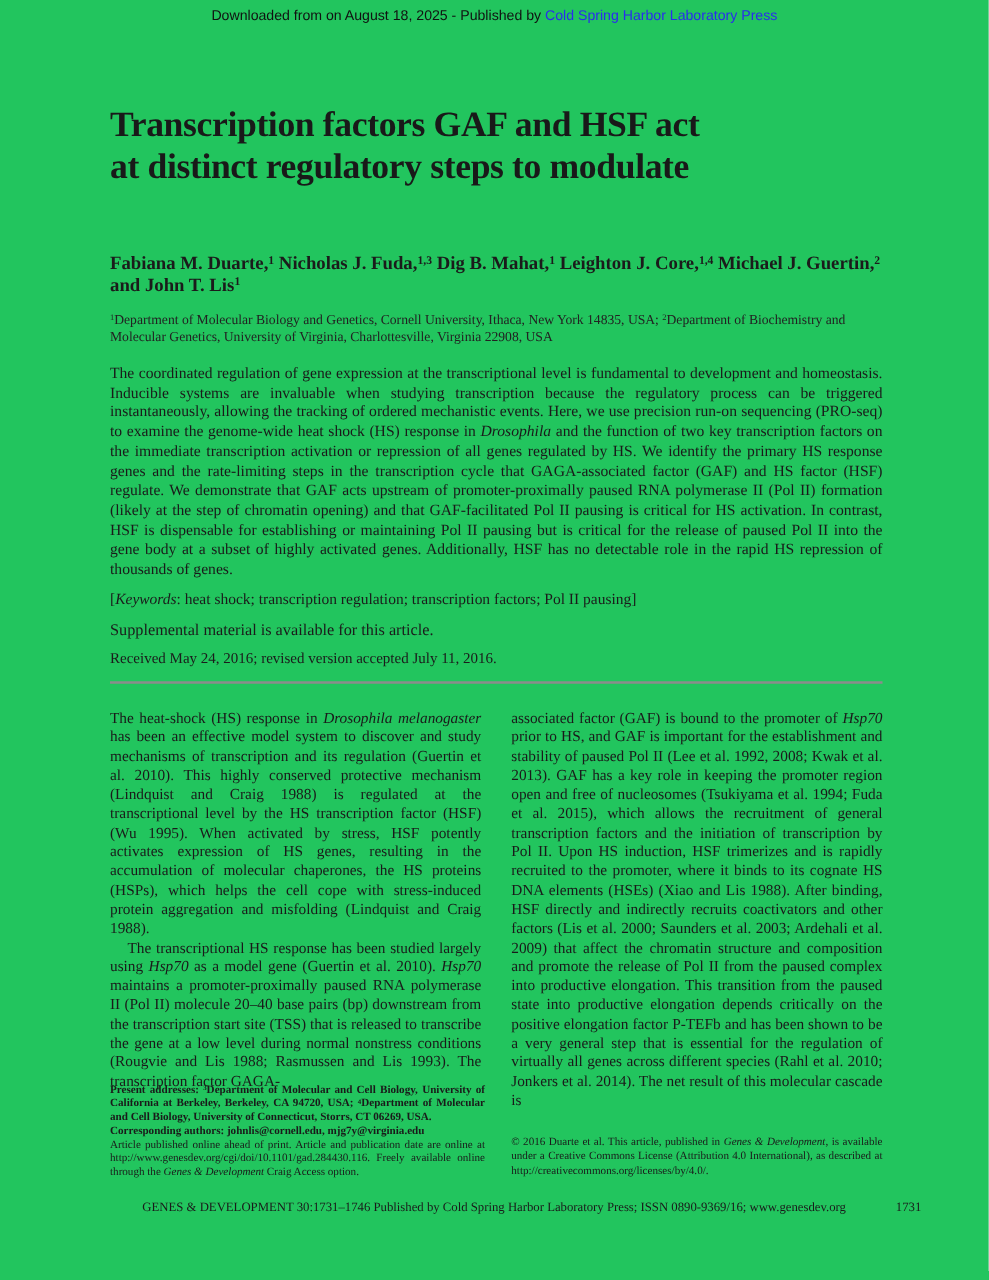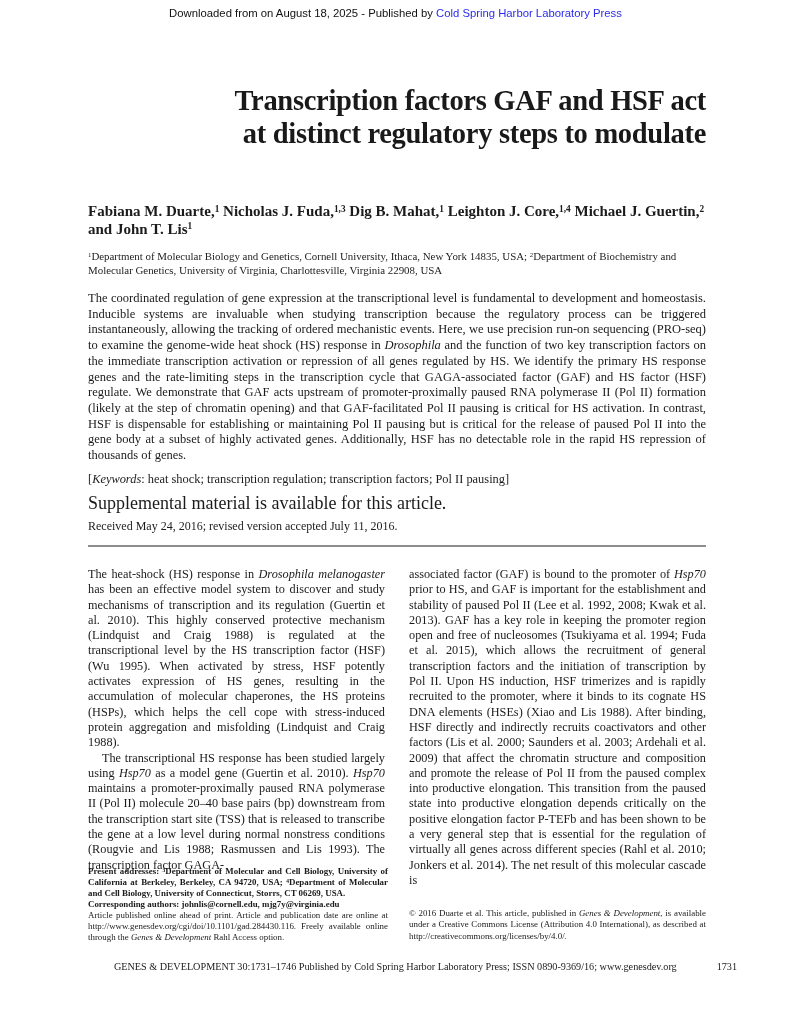--- a/index.html
+++ b/index.html
@@ -1,50 +1,49 @@
 <!DOCTYPE html>
 <html><head>
 <meta charset="utf-8">
 <style>
   html,body{margin:0;padding:0;background:#e8e8e8;}
   .page{
-    position:relative;width:791px;height:1024px;background:#ffffff;
+    position:relative;width:791px;height:1024px;background:#22c55e;
     font-family:"Liberation Serif", serif;color:#1b1b1b;overflow:hidden;
     margin:0 auto;
   }
   .header{
     position:absolute;top:7px;left:0;width:100%;text-align:center;
     font-family:"Liberation Sans", sans-serif;font-size:11.3px;color:#111;
   }
   .header .link{color:#2b2bee;cursor:pointer;}
   .title{
     position:absolute;top:84px;left:88px;width:618px;
     font-size:28.5px;font-weight:bold;line-height:33px;letter-spacing:-0.3px;color:#191919;
     margin:0;
-    text-align:right;
   }
   .authors{
     position:absolute;top:203px;left:88px;width:618px;
     font-size:15px;font-weight:bold;line-height:17.5px;
   }
   .affiliations{
     position:absolute;top:250px;left:88px;width:618px;
     font-size:10.9px;line-height:13.8px;color:#222;
   }
   .abstract{
     position:absolute;top:291px;left:88px;width:618px;
     font-size:12.5px;font-weight:normal;line-height:15.7px;text-align:justify;color:#1a1a1a;
   }
   .keywords{
     position:absolute;top:472px;left:88px;width:618px;
     font-size:12.4px;line-height:15px;
   }
   .supplemental{
     position:absolute;top:496px;left:88px;width:618px;
-    font-size:18px;line-height:15px;
+    font-size:13px;line-height:15px;
   }
   .received{
     position:absolute;top:519px;left:88px;width:618px;
     font-size:12px;line-height:14px;
   }
   .rule{
     position:absolute;top:545px;left:88px;width:618px;height:0;
     border-top:2px solid #8c8c8c;
   }
   .col{
@@ -107,21 +106,21 @@
     <p class="indent"><span>The transcriptional HS response has been studied largely using </span><span class="run-i">Hsp70</span><span> as a model gene (Guertin et al. 2010). </span><span class="run-i">Hsp70</span><span> maintains a promoter-proximally paused RNA polymerase II (Pol II) molecule 20–40 base pairs (bp) downstream from the transcription start site (TSS) that is released to transcribe the gene at a low level during normal nonstress conditions (Rougvie and Lis 1988; Rasmussen and Lis 1993). The transcription factor GAGA-</span></p>
   </div>
 
   <div class="col col-right">
     <p><span>associated factor (GAF) is bound to the promoter of </span><span class="run-i">Hsp70</span><span> prior to HS, and GAF is important for the establishment and stability of paused Pol II (Lee et al. 1992, 2008; Kwak et al. 2013). GAF has a key role in keeping the promoter region open and free of nucleosomes (Tsukiyama et al. 1994; Fuda et al. 2015), which allows the recruitment of general transcription factors and the initiation of transcription by Pol II. Upon HS induction, HSF trimerizes and is rapidly recruited to the promoter, where it binds to its cognate HS DNA elements (HSEs) (Xiao and Lis 1988). After binding, HSF directly and indirectly recruits coactivators and other factors (Lis et al. 2000; Saunders et al. 2003; Ardehali et al. 2009) that affect the chromatin structure and composition and promote the release of Pol II from the paused complex into productive elongation. This transition from the paused state into productive elongation depends critically on the positive elongation factor P-TEFb and has been shown to be a very general step that is essential for the regulation of virtually all genes across different species (Rahl et al. 2010; Jonkers et al. 2014). The net result of this molecular cascade is</span></p>
   </div>
 
   <div class="footnotes">
     <div class="fn-bold"><span>Present addresses: </span><sup>3</sup><span>Department of Molecular and Cell Biology, University of California at Berkeley, Berkeley, CA 94720, USA; </span><sup>4</sup><span>Department of Molecular and Cell Biology, University of Connecticut, Storrs, CT 06269, USA.</span></div>
     <div class="fn-bold"><span>Corresponding authors: johnlis@cornell.edu, mjg7y@virginia.edu</span></div>
-    <div><span>Article published online ahead of print. Article and publication date are online at http://www.genesdev.org/cgi/doi/10.1101/gad.284430.116. Freely available online through the </span><span class="run-i">Genes &amp; Development</span><span> Rahl Access option.</span></div>
+    <div><span>Article published online ahead of print. Article and publication date are online at http://www.genesdev.org/cgi/doi/10.1101/gad.284430.116. Freely available online through the </span><span class="run-i">Genes &amp; Development</span><span> Craig Access option.</span></div>
   </div>
 
   <div class="copyright"><span>© 2016 Duarte et al.   This article, published in </span><span class="run-i">Genes &amp; Development</span><span>, is available under a Creative Commons License (Attribution 4.0 International), as described at http://creativecommons.org/licenses/by/4.0/.</span></div>
 
   <div class="footer">
     <span class="footer-main">GENES &amp; DEVELOPMENT 30:1731–1746 Published by Cold Spring Harbor Laboratory Press; ISSN 0890-9369/16; www.genesdev.org</span>
     <span class="footer-page">1731</span>
   </div>
 
 </div>

